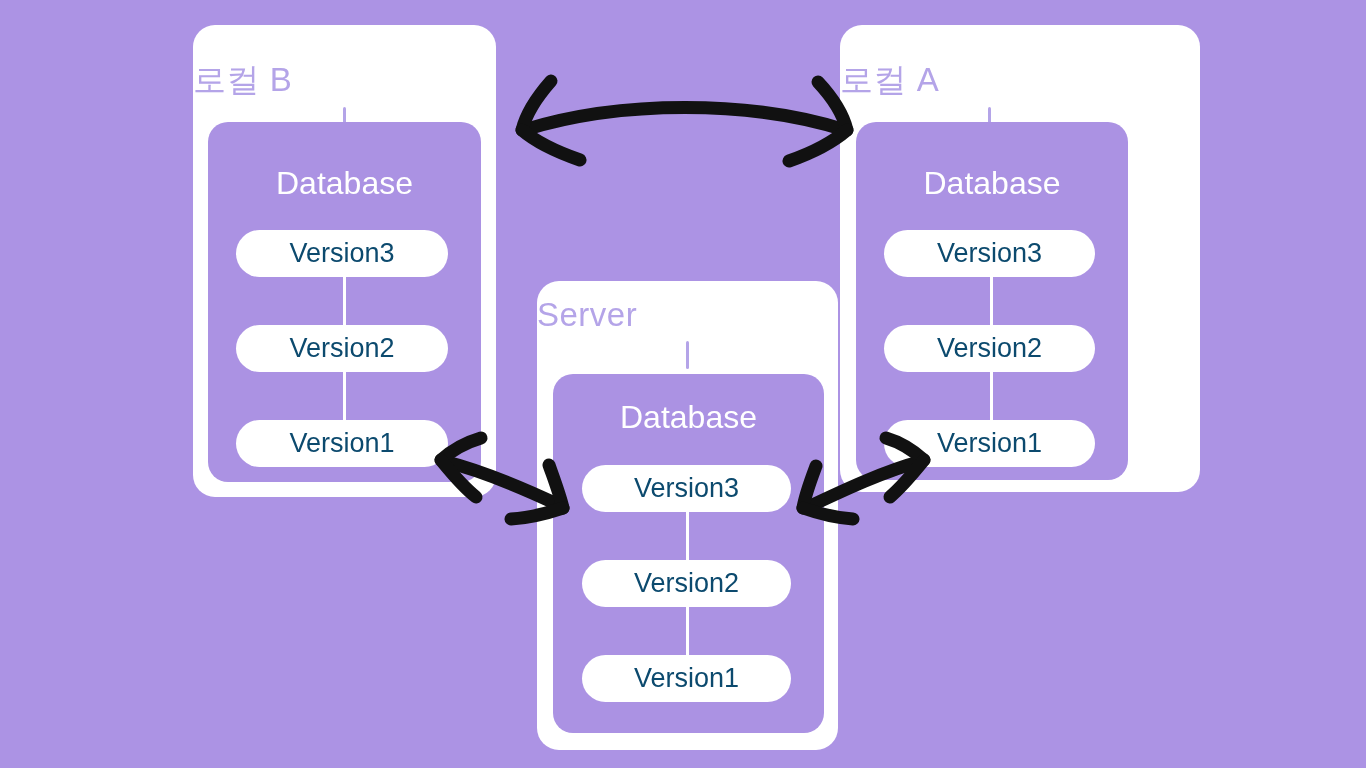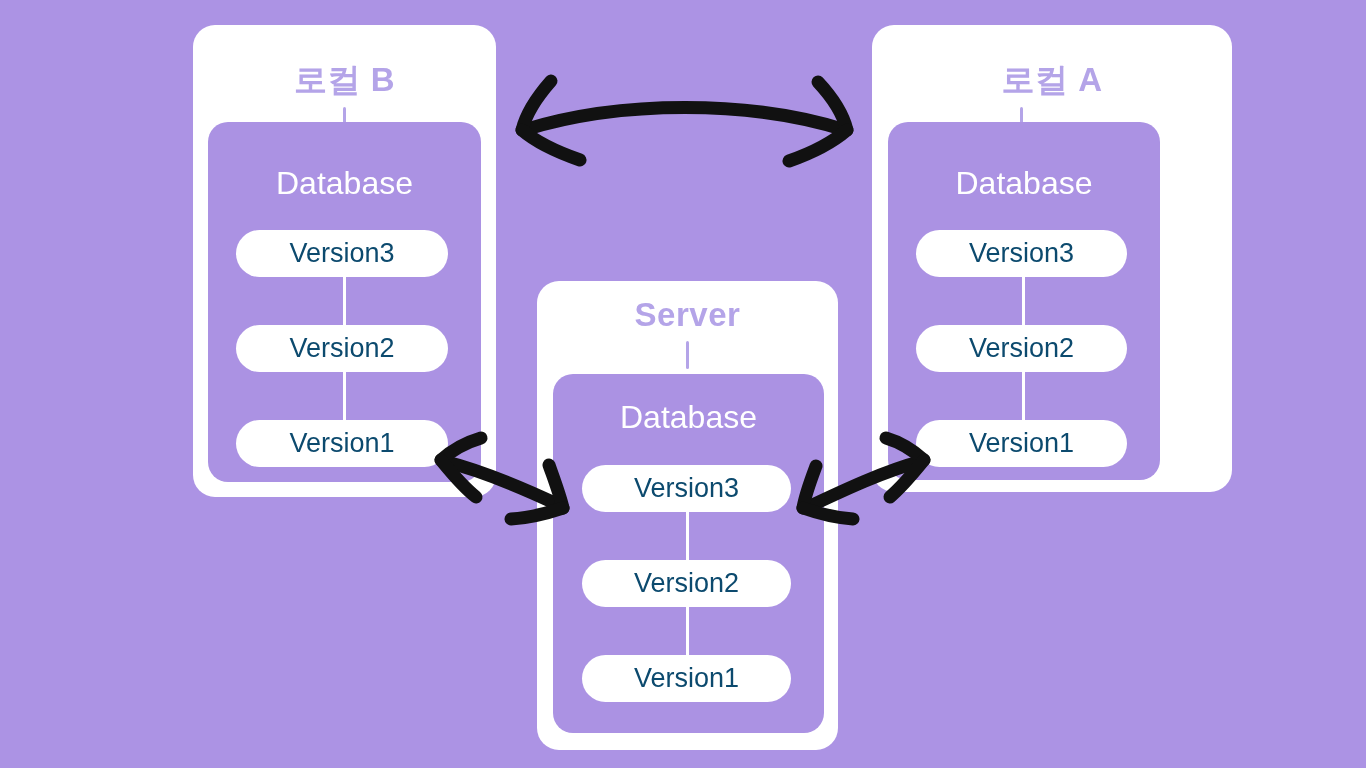--- a/index.html
+++ b/index.html
@@ -26,23 +26,22 @@
   .card {
     position: absolute;
     background: #ffffff;
     border-radius: 22px;
     box-sizing: border-box;
   }
   .card-title {
     position: absolute;
     left: 0;
     width: 100%;
-    text-align: center;
     color: #b4a4e8;
-    font-weight: 700;
+    font-weight: 400;
     letter-spacing: 0.5px;
     white-space: nowrap;
   }
   .stem {
     position: absolute;
     width: 3px;
     background: #b4a4e8;
     border-radius: 2px;
   }
 
@@ -105,21 +104,21 @@
 
       <div class="pill-link" style="left:135px; top:145px; height:65px;"></div>
       <div class="pill-link" style="left:135px; top:240px; height:65px;"></div>
 
       <div class="pill" style="left:28px; top:108px; width:212px; height:47px; font-size:27px;">Version3</div>
       <div class="pill" style="left:28px; top:203px; width:212px; height:47px; font-size:27px;">Version2</div>
       <div class="pill" style="left:28px; top:298px; width:212px; height:47px; font-size:27px;">Version1</div>
     </div>
   </div>
 
-  <div class="card" style="left:872px; top:25px; width:360px; height:467px;">
+  <div class="card" style="left:840px; top:25px; width:360px; height:467px;">
     <div class="card-title" style="top:33px; font-size:33px;">로컬 A</div>
     <div class="stem" style="left:148px; top:82px; height:28px;"></div>
 
     <div class="dbpanel" style="left:16px; top:97px; width:272px; height:358px;">
       <div class="db-title" style="top:34px; font-size:32px;">Database</div>
 
       <div class="pill-link" style="left:134px; top:145px; height:65px;"></div>
       <div class="pill-link" style="left:134px; top:240px; height:65px;"></div>
 
       <div class="pill" style="left:28px; top:108px; width:211px; height:47px; font-size:27px;">Version3</div>

